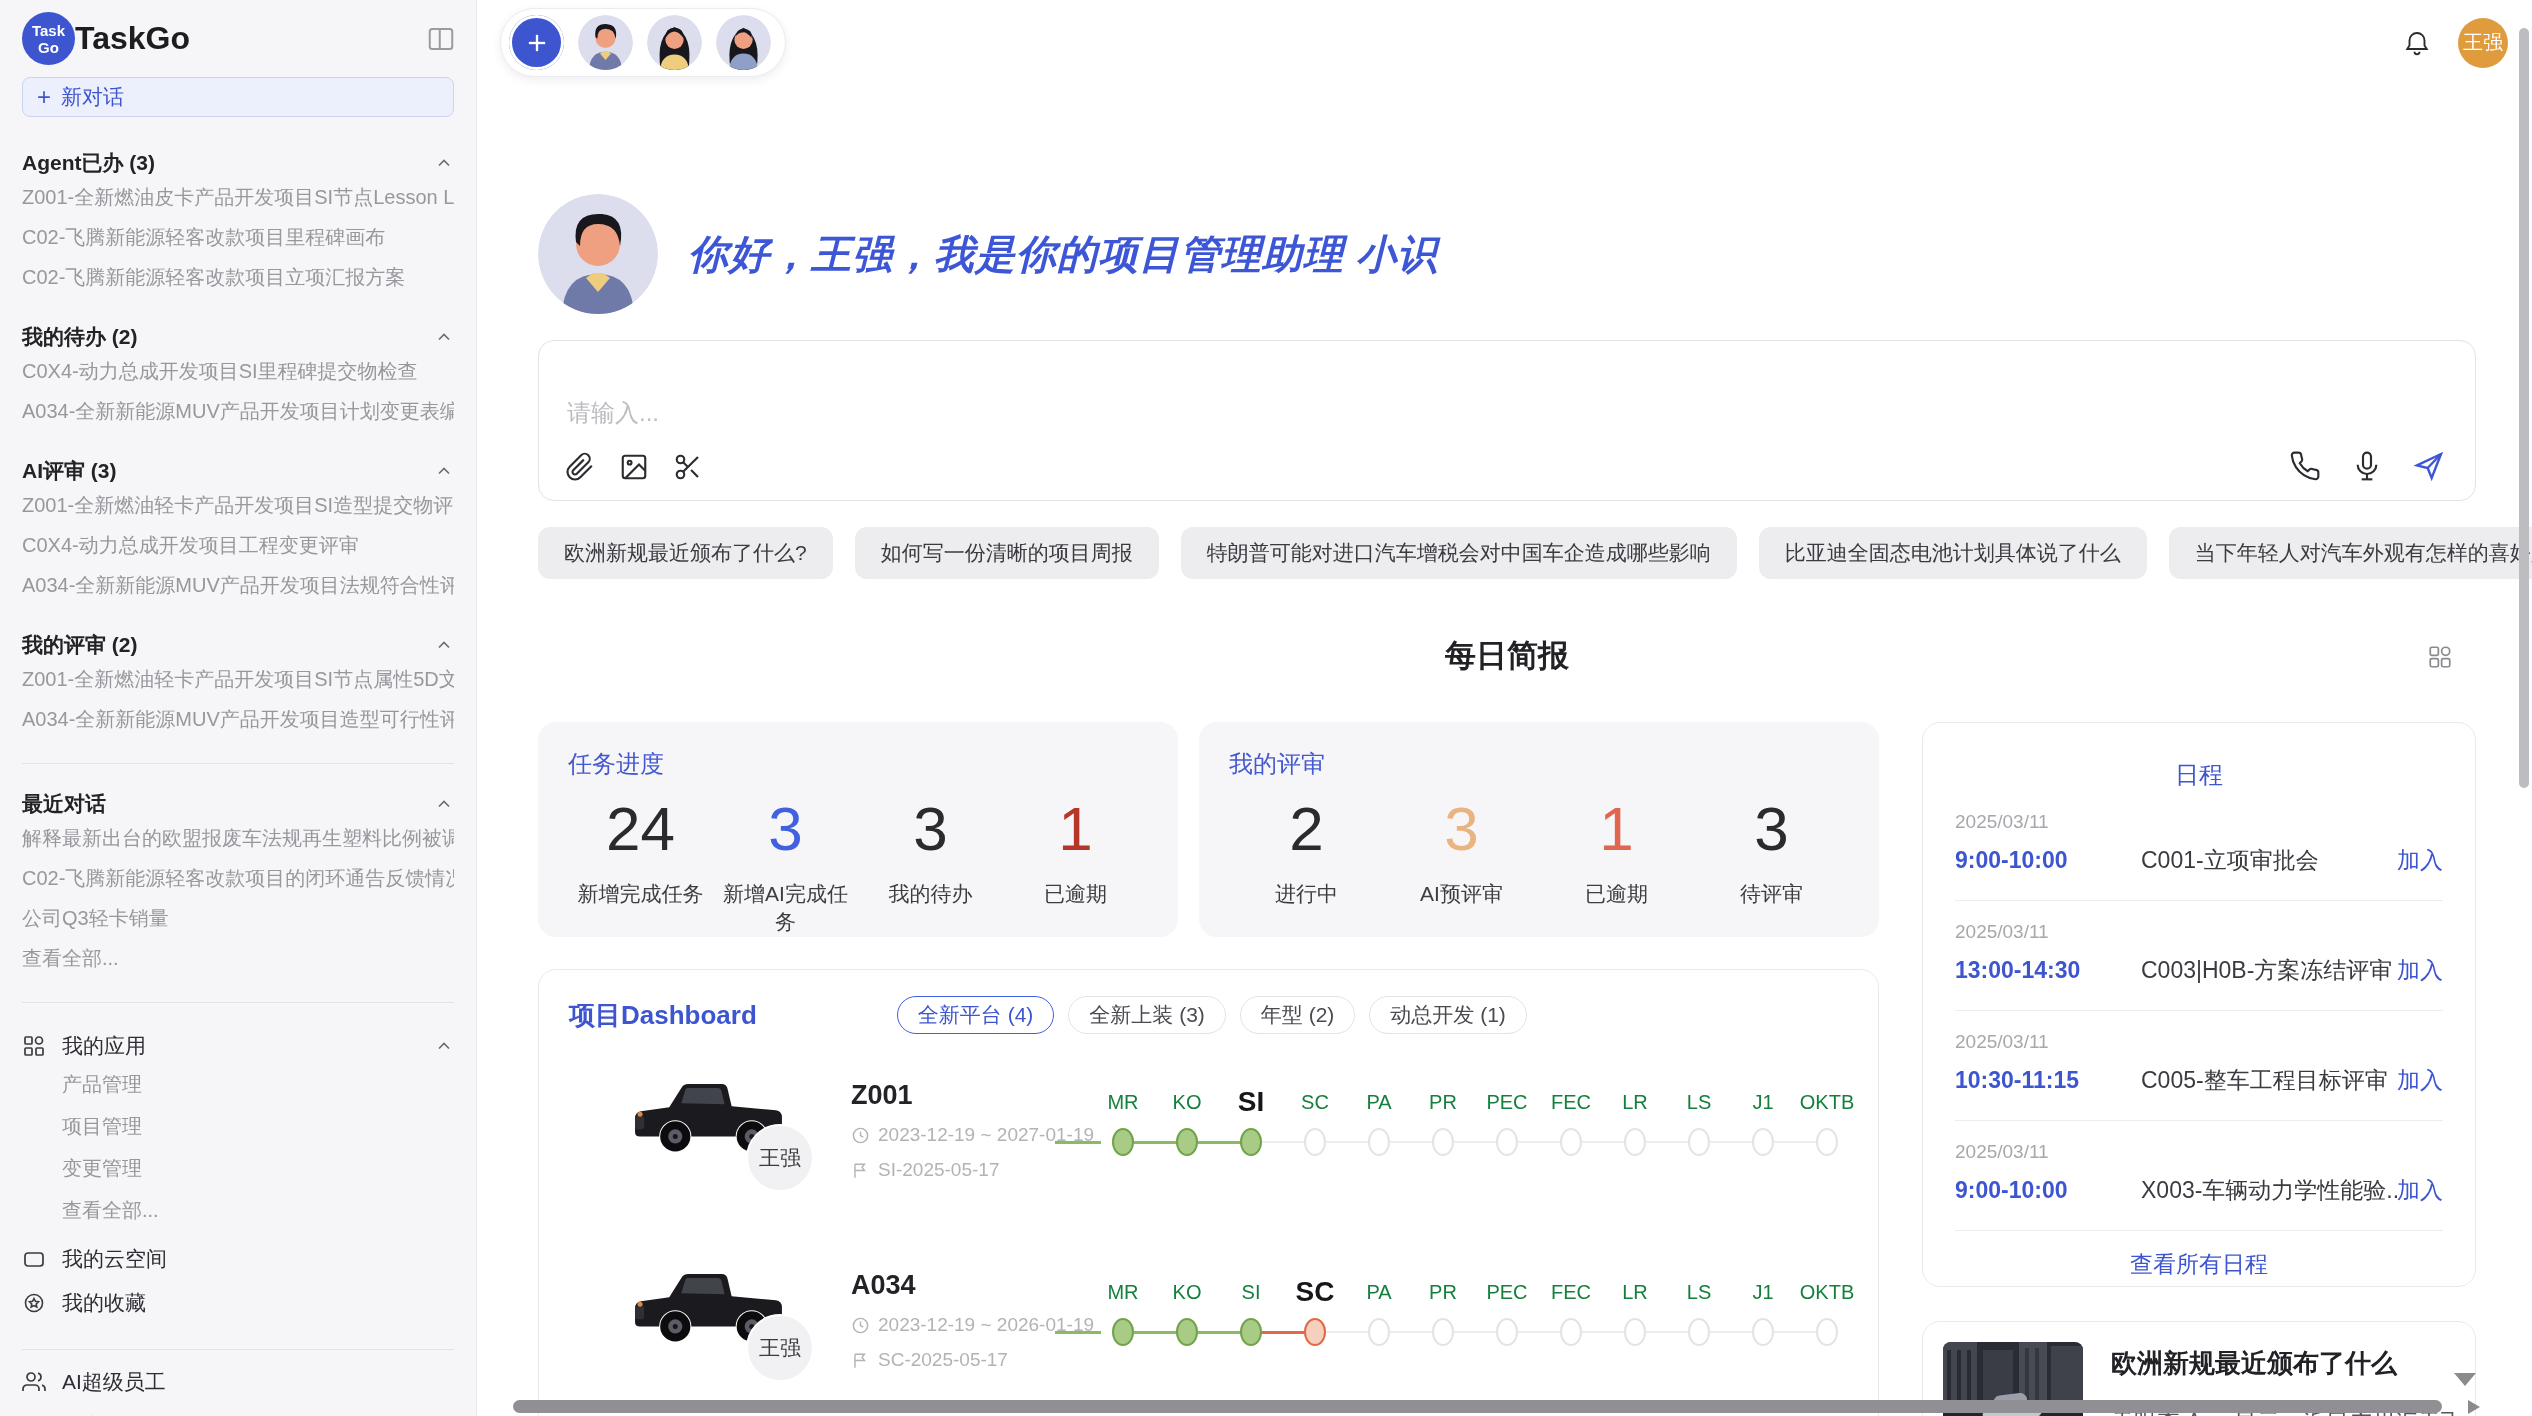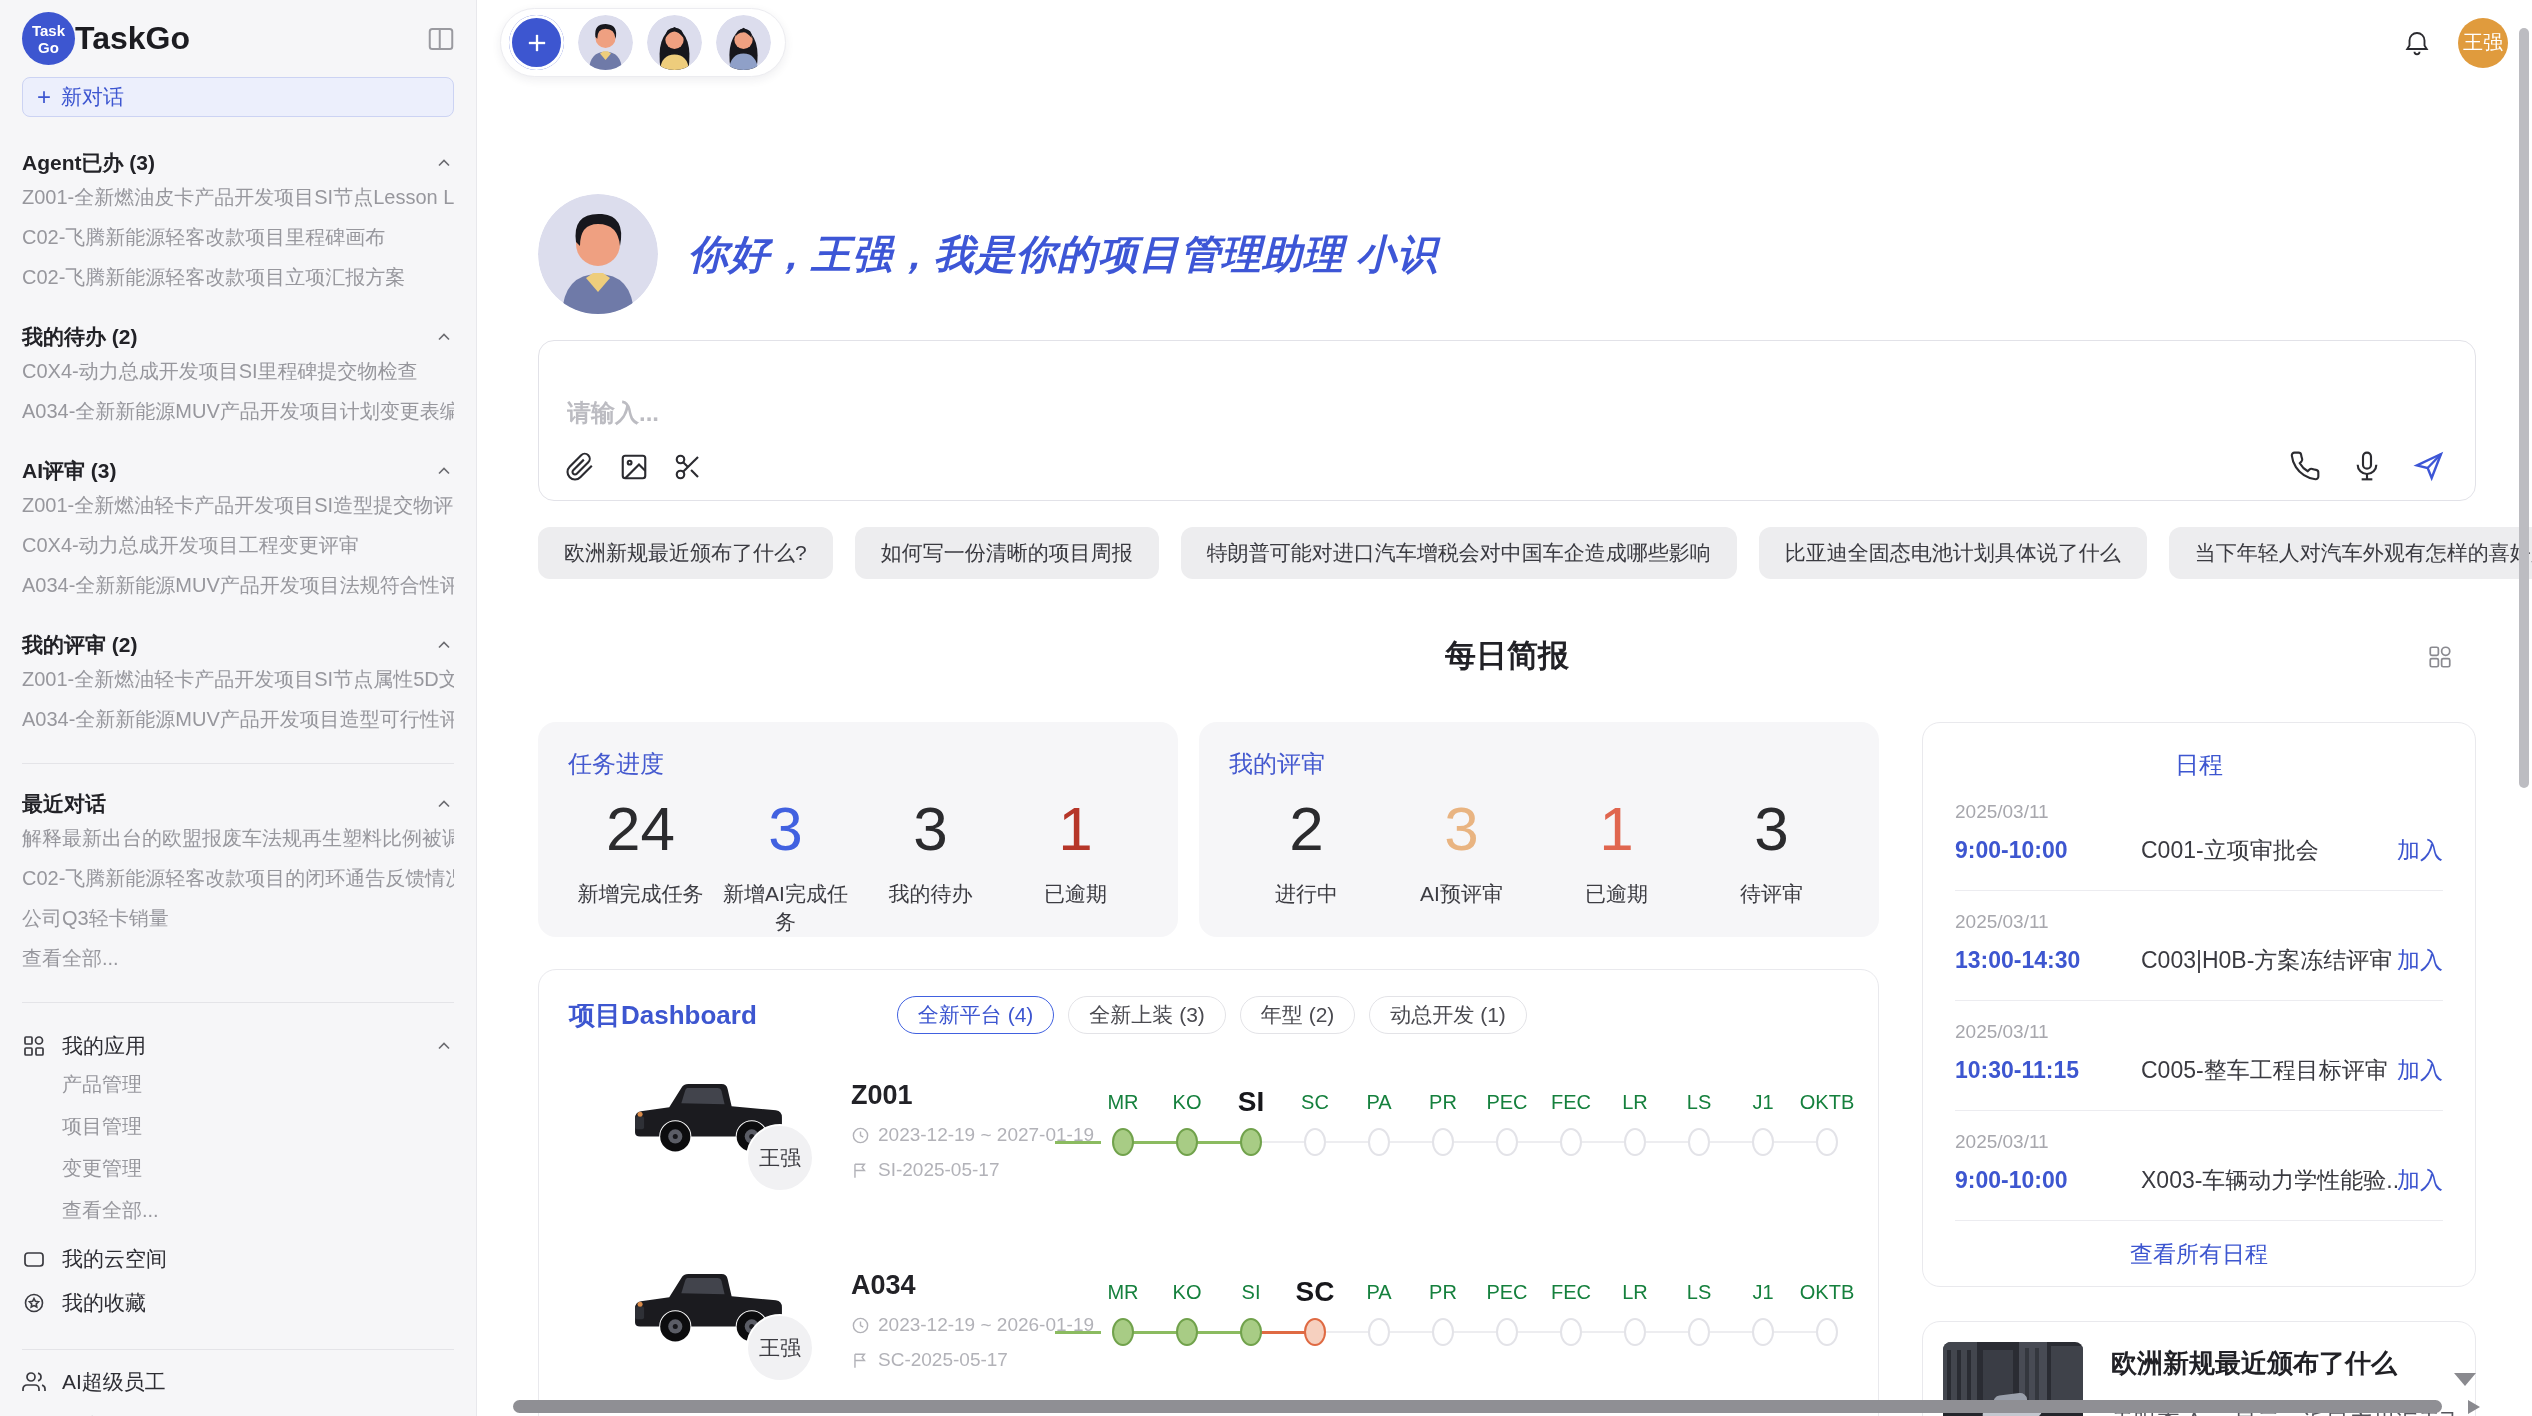--- a/index.html
+++ b/index.html
@@ -53,21 +53,21 @@
   .content { position:absolute; inset:0; padding:194px 56px 0 61px; }
 
   .hero { display:flex; align-items:center; }
   .hero-avatar { width:120px; height:120px; border-radius:50%; overflow:hidden; flex:0 0 120px; }
   .hero-text { margin-left:30px; font-size:40px; font-weight:800; font-style:italic;
     color:#3d56d6; letter-spacing:1px; }
 
   .composer { margin-top:26px; height:161px; border:1px solid #e2e2e8; border-radius:16px;
     position:relative; background:#fff; }
   .composer textarea { position:absolute; top:56px; left:28px; right:260px; height:44px; border:none;
-    outline:none; resize:none; font-family:inherit; font-size:24px; color:#333; background:transparent;font-weight:bold; }
+    outline:none; resize:none; font-family:inherit; font-size:24px; color:#333; background:transparent; }
   .composer textarea::placeholder { color:#bcbcc2; }
   .comp-left { position:absolute; left:26px; bottom:18px; display:flex; gap:24px; }
   .comp-left svg { width:30px; height:30px; cursor:pointer; }
   .comp-right { position:absolute; right:30px; bottom:18px; display:flex; gap:30px; align-items:center; }
   .comp-right svg { width:32px; height:32px; cursor:pointer; }
 
   .chips { margin-top:26px; display:flex; gap:22px; }
   .chip { height:52px; background:#ededef; border-radius:12px; display:flex; align-items:center;
     padding:0 26px; font-size:21px; color:#3a3a40; white-space:nowrap; cursor:pointer; }
 
@@ -114,21 +114,21 @@
   .dot { position:absolute; left:50%; top:0; margin-left:-11px; width:22px; height:28px;
     border-radius:50%; background:#fff; border:2px solid #e3e3e8; z-index:1; }
   .dot.done { background:#a8cc85; border-color:#71a24c; }
   .dot.late { background:#f6d0bf; border-color:#df6a43; }
   .seg { position:absolute; top:13px; height:2px; background:#ededf0; }
   .seg.l { left:0; width:calc(50% - 10px); } .seg.r { right:0; width:calc(50% - 10px); }
   .seg.lead { left:-36px; width:46px; }
   .seg.c { background:#8bbb60; height:3px; } .seg.o { background:#df6a43; height:3px; }
 
   .sched-card { width:554px; height:565px; border:1px solid #e9e9ed; border-radius:18px;
-    background:#fff; padding:22px 32px 0 32px; }
+    background:#fff; padding:32px 32px 0 32px; }
   .sched-title { text-align:center; font-size:24px; color:#3d56d0; margin-top:4px; }
   .sched-item { padding:20px 0 24px 0; border-bottom:1px solid #ececf0; }
   .sched-item:last-of-type { border-bottom:none; }
   .sched-date { font-size:19px; color:#a7a7ad; }
   .sched-line { display:flex; align-items:center; margin-top:12px; }
   .sched-time { width:160px; font-size:23px; font-weight:700; color:#3d56d0; }
   .sched-name { flex:1; font-size:23px; color:#3a3a40; margin-left:26px; white-space:nowrap; overflow:hidden; }
   .sched-join { font-size:23px; color:#3d56d0; cursor:pointer; }
   .sched-viewall { text-align:center; font-size:23px; color:#3d56d0; margin-top:18px; cursor:pointer; }
 

